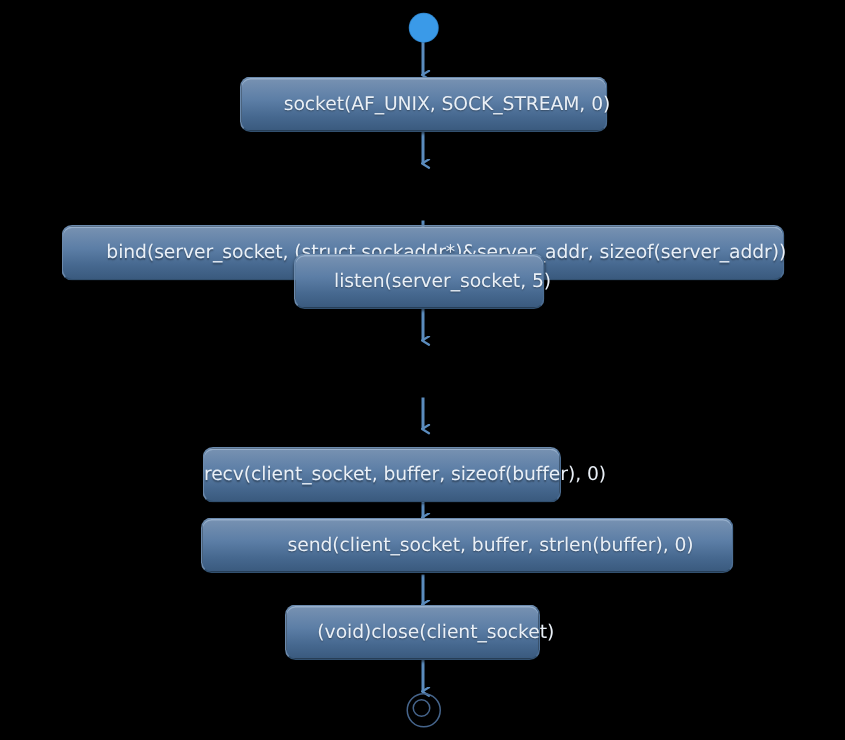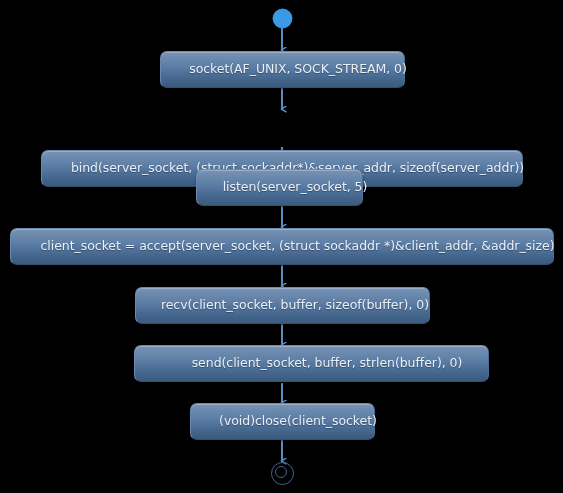--- a/index.html
+++ b/index.html
@@ -115,33 +115,30 @@
   </div>
 
   <div class="node-box" style="left:41px; top:110px; width:482px;margin-top:40px;">
     <span class="node-label">bind(server_socket, (struct sockaddr*)&amp;server_addr, sizeof(server_addr))</span>
   </div>
 
   <div class="node-box" style="left:196px; top:169px; width:167px;">
     <span class="node-label">listen(server_socket, 5)</span>
   </div>
 
-  <div class="node-box" style="left:10px; top:228px; width:544px;">
-    <span class="node-label">client_socket = accept(server_socket, (struct sockaddr *)&amp;client_addr, &amp;addr_size)</span>
-  </div>
 
-  <div class="node-box" style="left:135px; top:287px; width:295px;justify-content:flex-end;">
+  <div class="node-box" style="left:135px; top:298px; width:239px;">
     <span class="node-label">recv(client_socket, buffer, sizeof(buffer), 0)</span>
   </div>
 
   <div class="node-box" style="left:134px; top:345px; width:355px;">
     <span class="node-label">send(client_socket, buffer, strlen(buffer), 0)</span>
   </div>
 
-  <div class="node-box" style="left:190px; top:403px; width:185px;">
+  <div class="node-box" style="left:190px; top:403px; width:170px;">
     <span class="node-label">(void)close(client_socket)</span>
   </div>
 
   <div class="end-node" style="left:270.5px; top:461.5px;">
     <span class="inner-ring"></span>
   </div>
 
 </div>
 
 </body></html>

